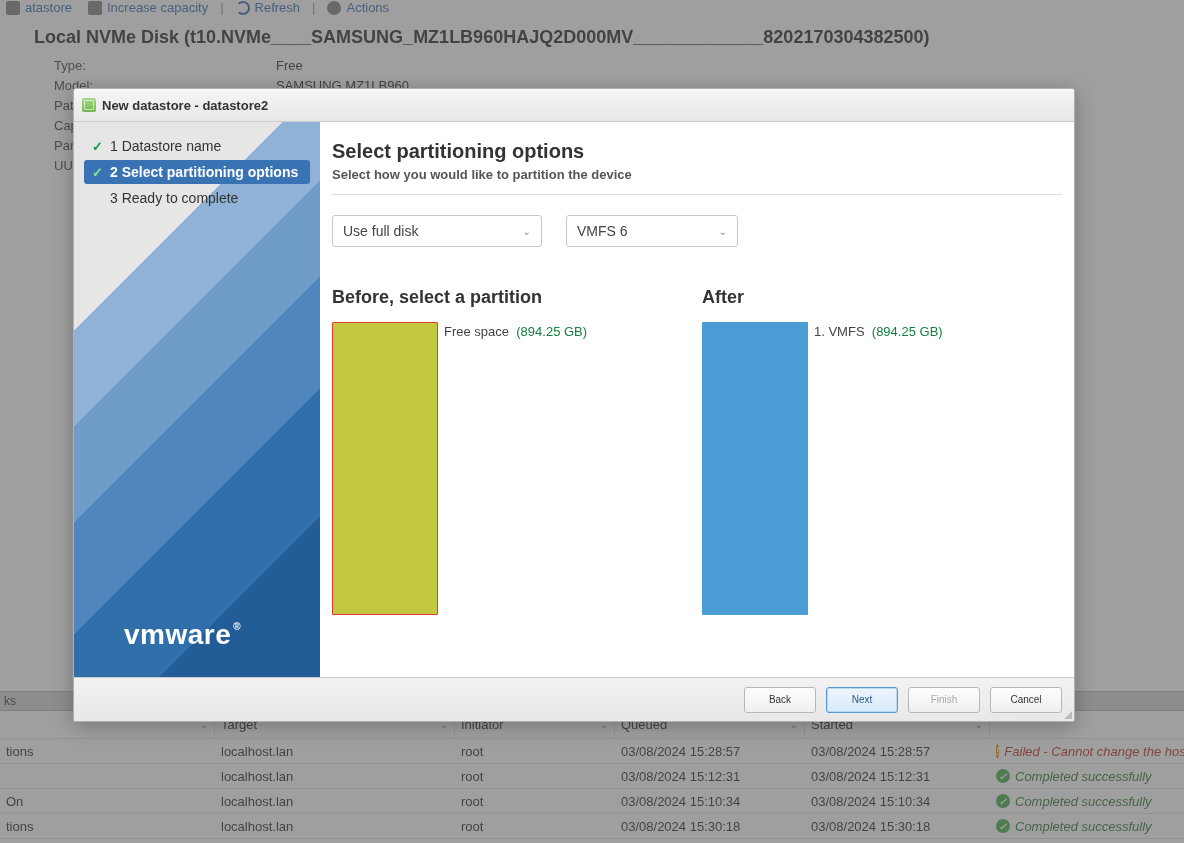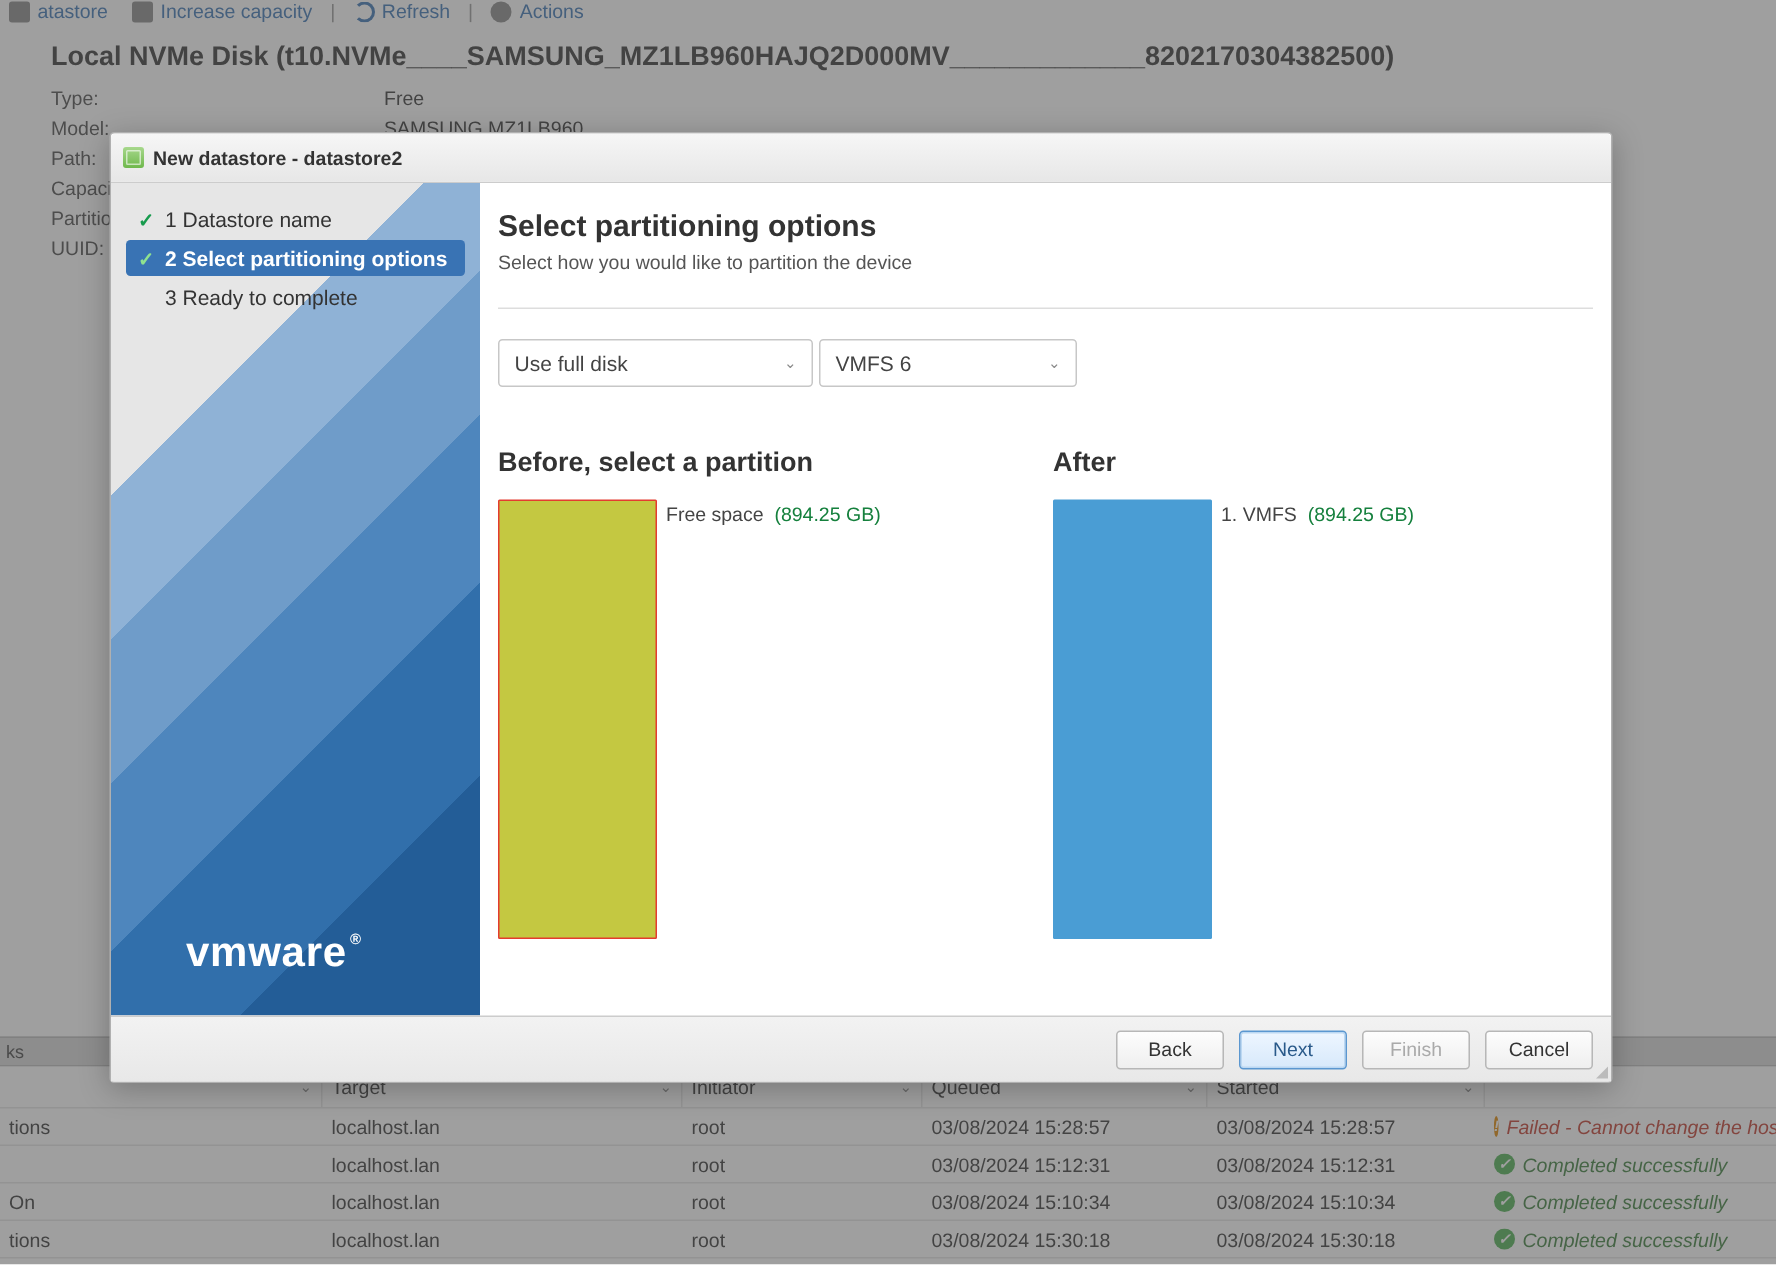--- a/index.html
+++ b/index.html
@@ -20,21 +20,21 @@
   padding: 0 0 6px 0;
   color: #3973b4;
   font-size: 13px;
 }
 .page-toolbar .tb-item { display: flex; align-items: center; gap: 5px; padding: 0 6px; cursor: pointer; }
 .page-toolbar .sep { color: #999; padding: 0 2px; }
 .device-header {
   padding: 6px 0 10px 34px;
 }
 .device-title { font-size: 18px; font-weight: 600; color: #333; margin-bottom: 8px; }
-.prop-row { display: flex; font-size: 13px; color: #4a4a4a; line-height: 20px; }
+.prop-row { display: flex; font-size: 13px; color: #4a4a4a; line-height: 20px; margin-left: 20px; }
 .prop-label { width: 222px; }
 .prop-value { color: #333; }
 
 .tasks-bar {
   position: absolute;
   left: 0; right: 0;
   top: 691px;
   height: 20px;
   background: #d7d7d7;
   border-top: 1px solid #bbb;
@@ -163,23 +163,23 @@
   align-items: flex-start;
 }
 .vmware-logo .reg { font-size: 10px; margin-top: 2px; margin-left: 2px; }
 .wizard-main {
   flex: 1;
   padding: 18px 12px 12px 12px;
   display: flex;
   flex-direction: column;
 }
 .main-title { font-size: 20px; font-weight: 600; margin-bottom: 4px; color:#333; }
-.main-subtitle { font-size: 13px; color:#555; margin-bottom: 23px; }
+.main-subtitle { font-size: 13px; color:#555; margin-bottom: 12px; font-weight: bold; }
 .hr { border: none; border-top: 1px solid #ddd; margin-bottom: 20px; }
-.selects-row { display: flex; gap: 4px; margin-bottom: 40px; align-items: center; }
+.selects-row { display: flex; gap: 24px; margin-bottom: 40px; align-items: center; }
 .select-box {
   height: 32px;
   border: 1px solid #c7c7c7;
   border-radius: 3px;
   background: #fff;
   display: flex;
   align-items: center;
   padding: 0 10px;
   font-size: 14px;
   color: #444;
@@ -220,21 +220,21 @@
   width:0;height:0;
   border-left:8px solid transparent;
   border-bottom:8px solid #bbb;
 }
 .btn {
   min-width: 72px;
   height: 26px;
   border: 1px solid #b7b7b7;
   background: linear-gradient(#fdfdfd,#efefef);
   border-radius: 3px;
-  font-size: 13px;
+  font-size: 10px;
   color:#333;
   cursor:pointer;
 }
 .btn.primary {
   border: 1.5px solid #5b97d0;
   background: linear-gradient(#eef6ff,#d7e9fb);
   color:#2a5a8a;
   box-shadow: inset 0 0 0 1px #bcd8f2;
 }
 .btn:disabled { color:#aaa; cursor:default; }

